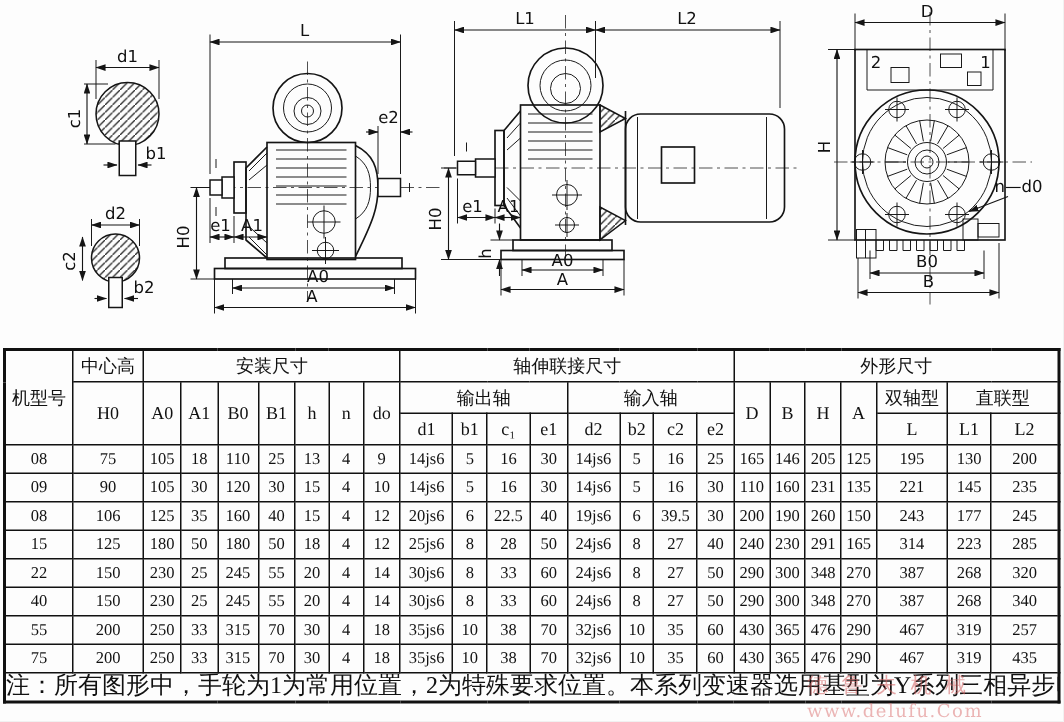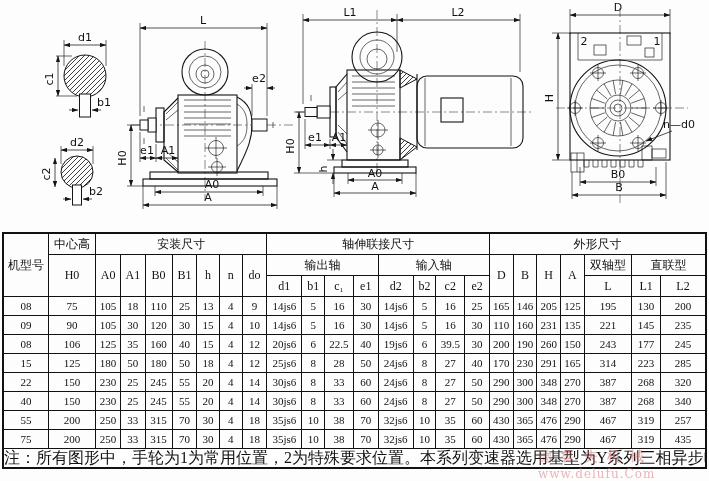--- a/index.html
+++ b/index.html
@@ -402,21 +402,21 @@
             <td>4</td>
             <td>12</td>
             <td>25js6</td>
             <td>8</td>
             <td>28</td>
             <td>50</td>
             <td>24js6</td>
             <td>8</td>
             <td>27</td>
             <td>40</td>
-            <td>170</td>
+            <td>240</td>
             <td>230</td>
             <td>291</td>
             <td>165</td>
             <td>314</td>
             <td>223</td>
             <td>285</td>
           </tr>
           <tr>
             <td>22</td>
             <td>150</td>

